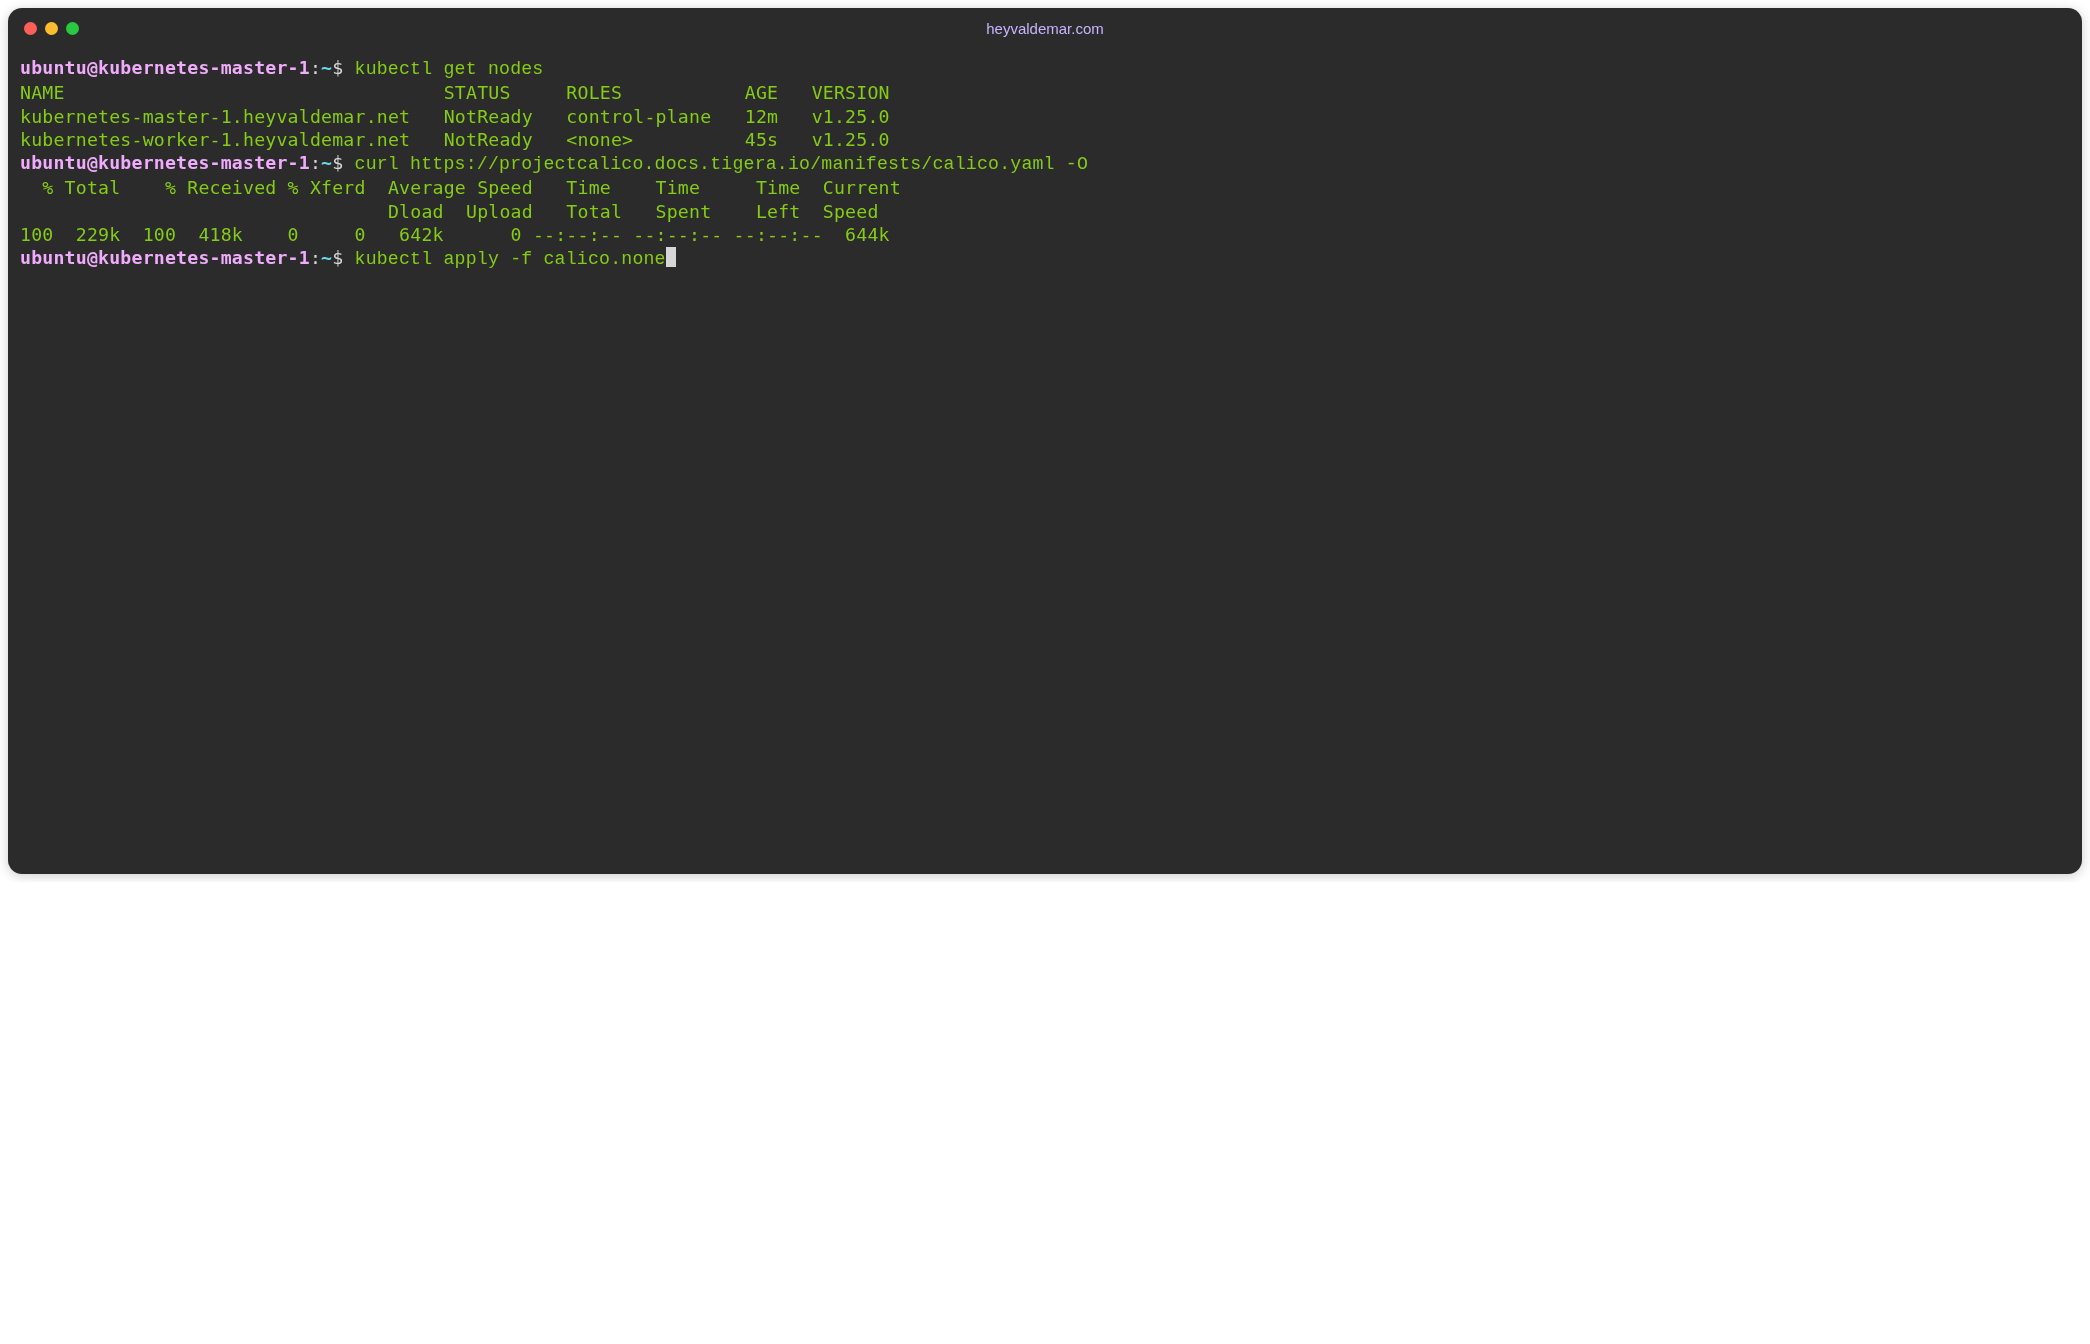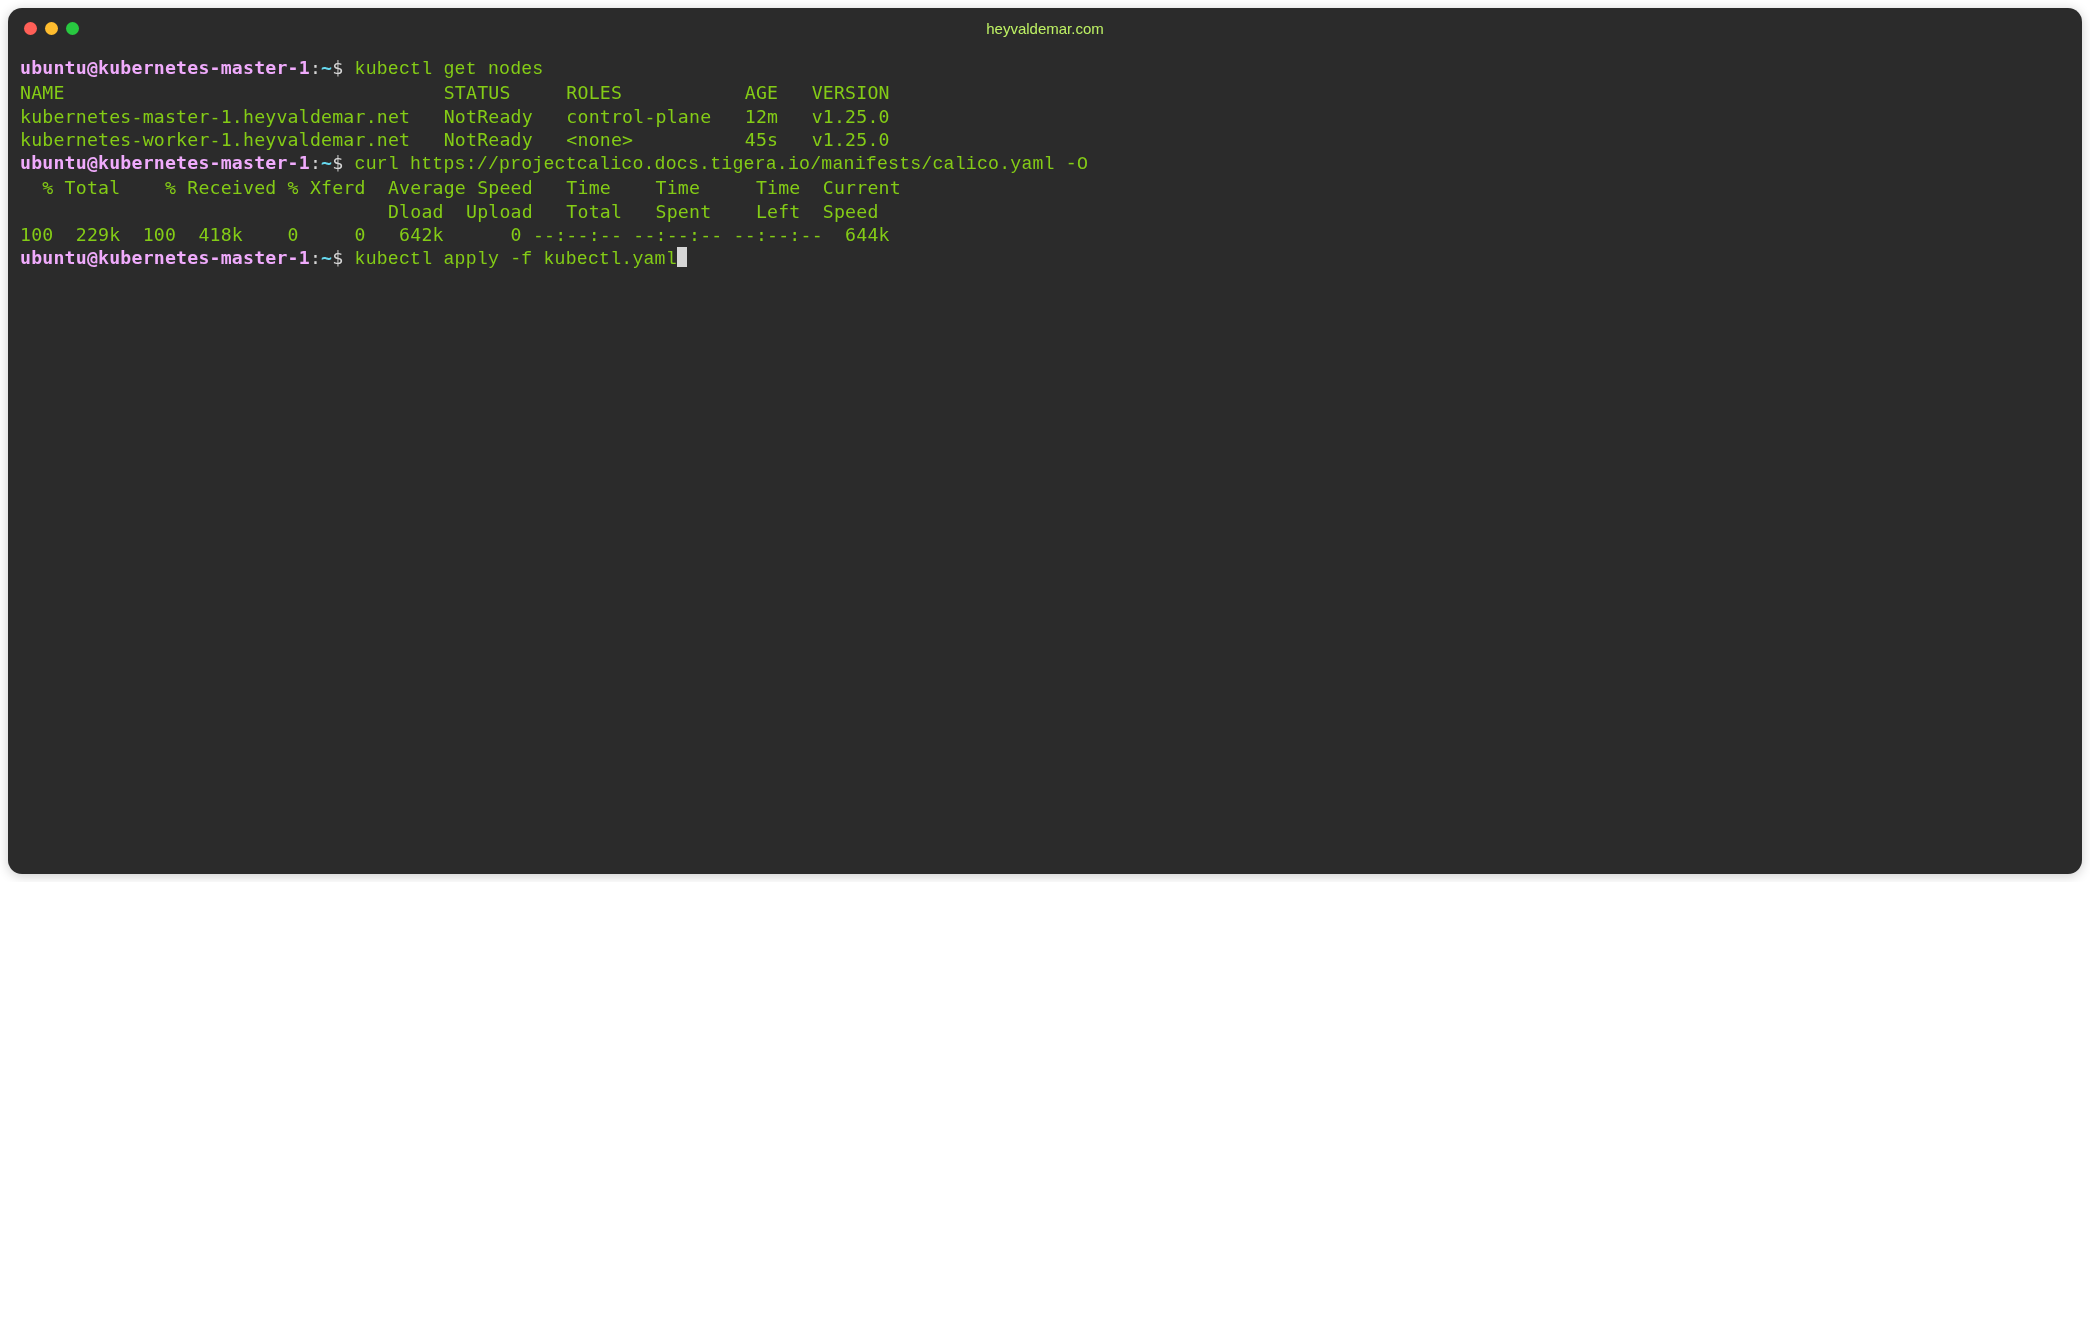--- a/index.html
+++ b/index.html
@@ -41,21 +41,21 @@
       border-radius: 50%;
     }
     .traffic-light.red    { background: #ff5f57; }
     .traffic-light.yellow { background: #febc2e; }
     .traffic-light.green  { background: #28c840; }
     .title {
       position: absolute;
       left: 0;
       right: 0;
       text-align: center;
-      color: #bef264;
+      color: #c4b5fd;
       font-size: 15px;
       font-weight: 500;
       font-family: -apple-system, BlinkMacSystemFont, "Segoe UI", sans-serif;
       pointer-events: none;
     }
     .terminal-body {
       flex: 1;
       padding: 8px 12px 12px 12px;
       color: #d6d6d6;
       font-size: 18.2px;
@@ -91,14 +91,14 @@
     <div class="title">heyvaldemar.com</div>
   </div>
   <div class="terminal-body"><span class="prompt-user">ubuntu@kubernetes-master-1</span><span class="prompt-colon">:</span><span class="prompt-path">~</span><span class="prompt-dollar">$</span> <span class="cmd">kubectl get nodes</span>
 <span class="out">NAME                                  STATUS     ROLES           AGE   VERSION</span>
 <span class="out">kubernetes-master-1.heyvaldemar.net   NotReady   control-plane   12m   v1.25.0</span>
 <span class="out">kubernetes-worker-1.heyvaldemar.net   NotReady   &lt;none&gt;          45s   v1.25.0</span>
 <span class="prompt-user">ubuntu@kubernetes-master-1</span><span class="prompt-colon">:</span><span class="prompt-path">~</span><span class="prompt-dollar">$</span> <span class="cmd">curl https://projectcalico.docs.tigera.io/manifests/calico.yaml -O</span>
 <span class="out">  % Total    % Received % Xferd  Average Speed   Time    Time     Time  Current</span>
 <span class="out">                                 Dload  Upload   Total   Spent    Left  Speed</span>
 <span class="out">100  229k  100  418k    0     0   642k      0 --:--:-- --:--:-- --:--:--  644k</span>
-<span class="prompt-user">ubuntu@kubernetes-master-1</span><span class="prompt-colon">:</span><span class="prompt-path">~</span><span class="prompt-dollar">$</span> <span class="cmd">kubectl apply -f kubectl.yaml</span><span class="cursor"></span></div>
+<span class="prompt-user">ubuntu@kubernetes-master-1</span><span class="prompt-colon">:</span><span class="prompt-path">~</span><span class="prompt-dollar">$</span> <span class="cmd">kubectl apply -f calico.none</span><span class="cursor"></span></div>
 </div>
 
 </body></html>

